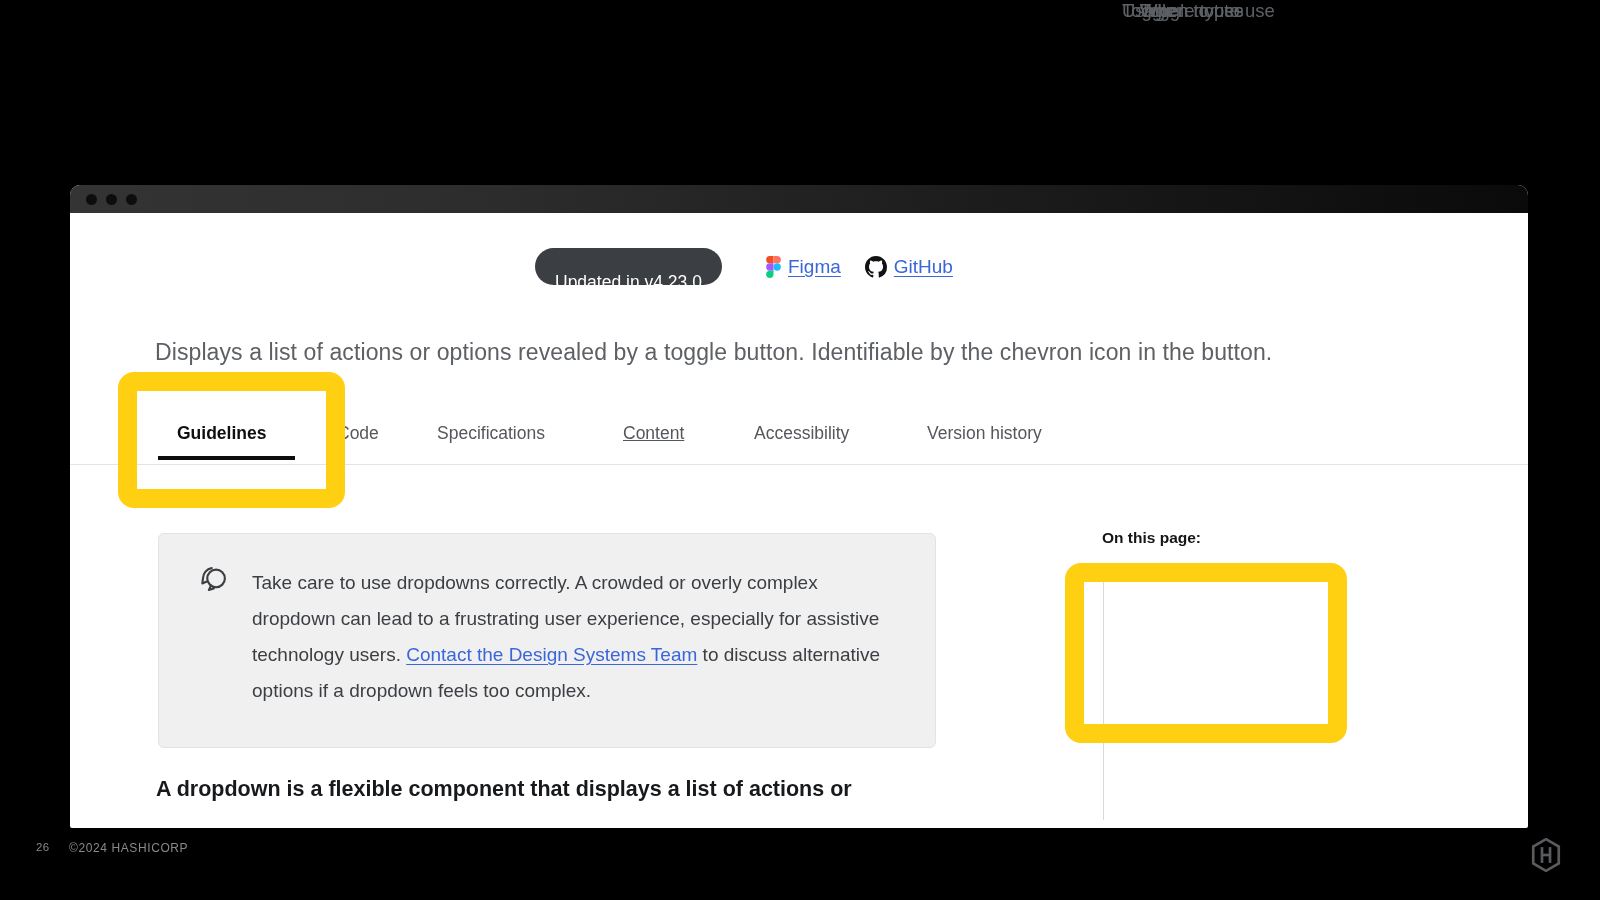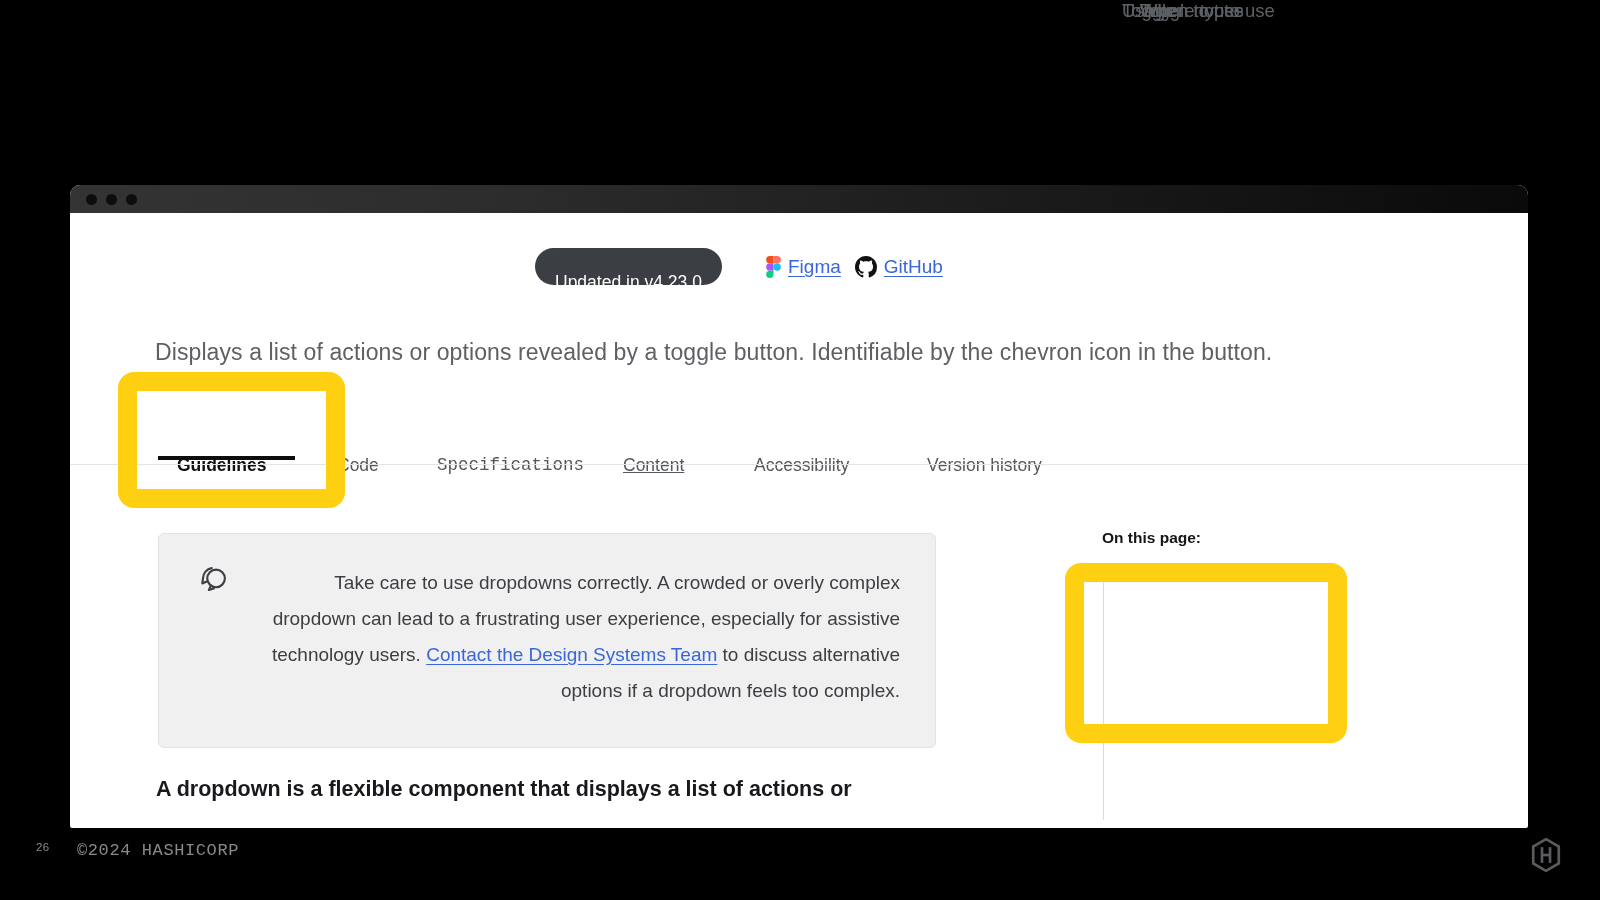--- a/index.html
+++ b/index.html
@@ -13,22 +13,22 @@
   
   .slide-title {
     position: absolute; left: 71px; top: 58px;
     font-size: 54px; font-weight: 600; color: #ffffff; letter-spacing: -1px;
   }
   .footer-num {
     position: absolute; left: 36px; top: 841px;
     font-size: 11.5px; color: #87898d; letter-spacing: .4px;
   }
   .footer-copy {
-    position: absolute; left: 77px; top: 841px;
-    font-size: 17px; color: #87898d; letter-spacing: .6px; font-family: Liberation Mono, monospace;
+    position: absolute; left: 69px; top: 841px;
+    font-size: 12px; color: #87898d; letter-spacing: .6px;
   }
   .hashicorp-logo { position: absolute; left: 1531px; top: 838px; }
 
   
   .window {
     position: absolute; left: 70px; top: 185px; width: 1458px; height: 643px;
     background: #ffffff; border-radius: 10px 10px 2px 2px;
   }
   .titlebar {
     position: absolute; left: 70px; top: 185px; width: 1458px; height: 28px;
@@ -43,63 +43,63 @@
     position: absolute; left: 155px; top: 226px;
     font-size: 62px; font-weight: 700; color: #222529; letter-spacing: -1.5px;
   }
   .version-badge {
     position: absolute; left: 535px; top: 248px; height: 37px;
     background: #3b3e42; color: #ffffff; border-radius: 999px;
     font-size: 17.5px; line-height: 37px; padding: 16px 20px; font-weight: 500;
   }
   .resource-links {
     position: absolute; left: 766px; top: 252px; height: 30px;
-    display: flex; align-items: center; gap: 14px;
+    display: flex; align-items: center; gap: 24px;
   }
   .resource-link {
     display: flex; align-items: center; gap: 7px;
     color: #3a66d9; font-size: 19px; font-weight: 500;
     text-decoration: underline; text-underline-offset: 3px; cursor: pointer;
   }
   .resource-link .icon-holder { display: flex; align-items: center; }
   .page-description {
     position: absolute; left: 155px; top: 339px;
     font-size: 23px; color: #5d6064; letter-spacing: .1px;
   }
 
   
   .tab {
     position: absolute; top: 423px; font-size: 17.5px; font-weight: 500;
-    color: #54575c; white-space: nowrap; cursor: pointer; margin-top: 32px;
+    color: #54575c; white-space: nowrap; cursor: pointer;
   }
   .tab.active { color: #0d0f11; font-weight: 600; }
   .tab:nth-of-type(1) { left: 177px; }
   .tab:nth-of-type(2) { left: 337px; }
-  .tab:nth-of-type(3) { left: 437px; font-family: Liberation Mono, monospace; }
+  .tab:nth-of-type(3) { left: 437px; }
   .tab:nth-of-type(4) { left: 623px; text-decoration: underline; }
   .tab:nth-of-type(5) { left: 754px; }
   .tab:nth-of-type(6) { left: 927px; }
   .tab-underline {
     position: absolute; left: 158px; top: 456px; width: 137px; height: 4px;
     background: #0c0d0e;
   }
   .tab-divider {
     position: absolute; left: 70px; top: 464px; width: 1458px; height: 1px;
     background: #e3e4e6;
   }
 
   
   .callout {
     position: absolute; left: 158px; top: 533px; width: 778px; height: 215px;
     background: #f0f0f1; border: 1px solid #e2e3e5; border-radius: 6px;
   }
   .callout-icon { position: absolute; left: 38px; top: 28px; }
   .callout-text {
     position: absolute; left: 93px; top: 31px; width: 648px;
-    font-size: 19px; line-height: 36px; color: #3b3e42; text-align: right;
+    font-size: 19px; line-height: 36px; color: #3b3e42;
   }
   .inline-link {
     color: #3a66d9; text-decoration: underline; text-underline-offset: 3px;
     cursor: pointer;
   }
 
   .body-paragraph {
     position: absolute; left: 156px; top: 777px;
     font-size: 21.5px; font-weight: 600; color: #17191c;
   }

